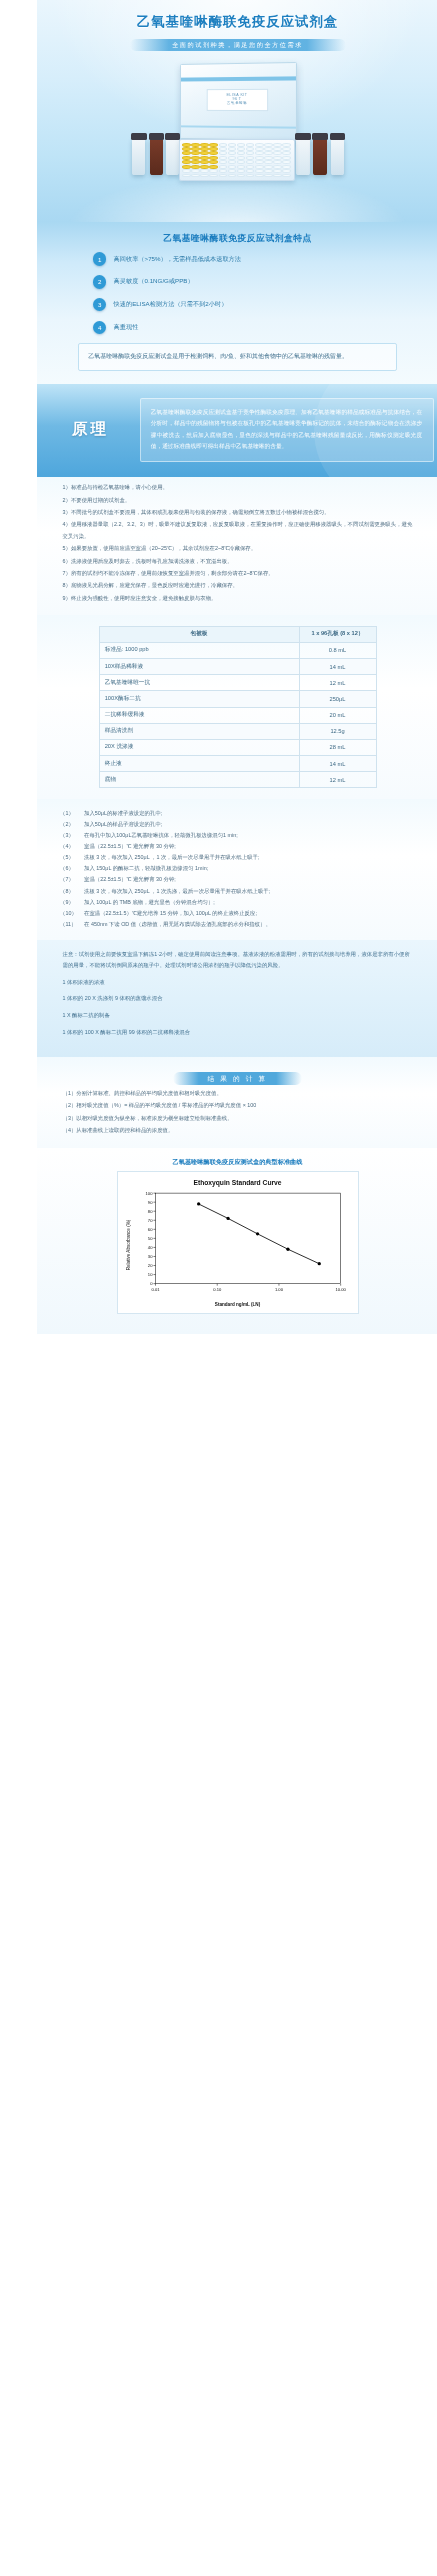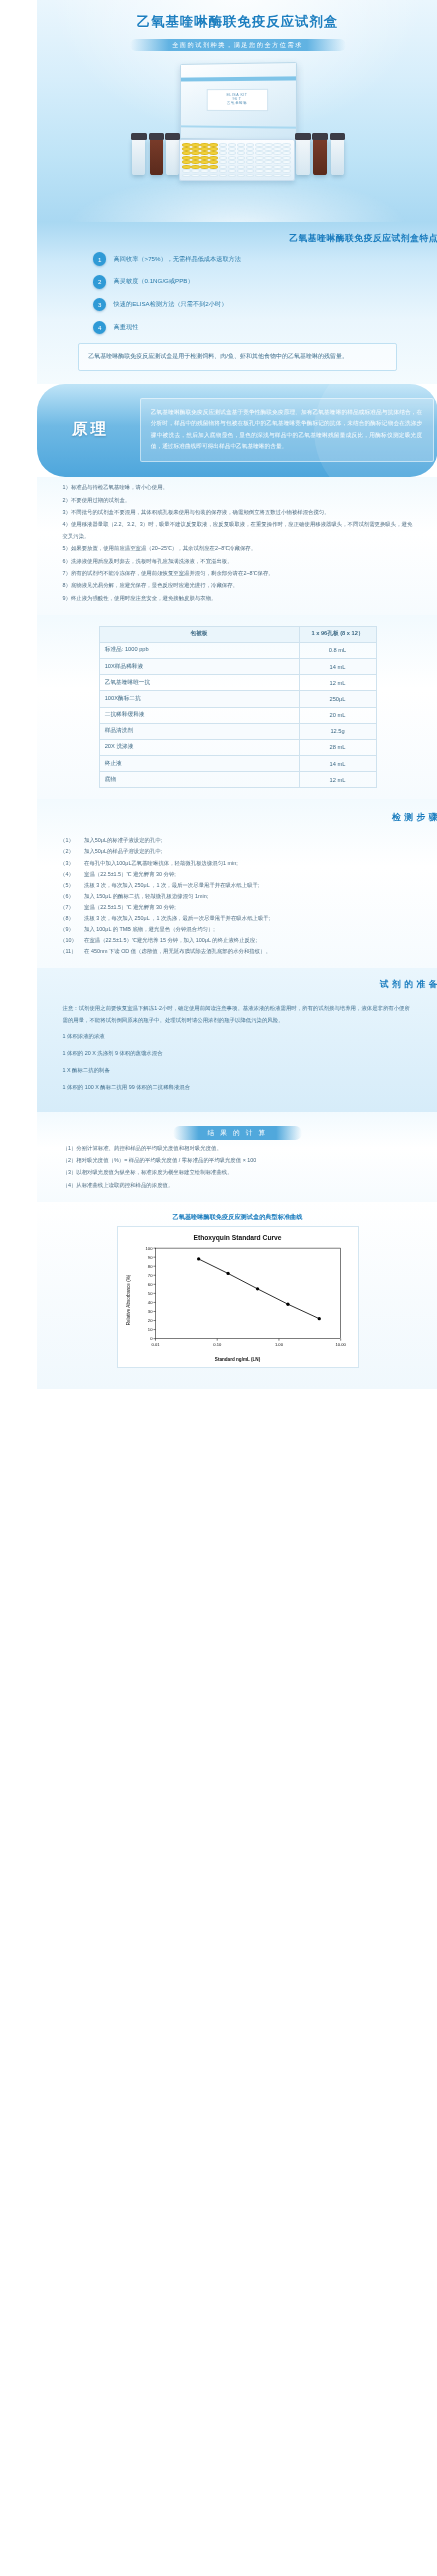--- a/index.html
+++ b/index.html
@@ -118,21 +118,21 @@
   .t1{ left:65px; } .t2{ left:75px; } .t3{ left:86px; }
   .t4{ left:96px; background:linear-gradient(180deg,#ffffff,#f6e3c6);}
   .t5{ left:106px; }
 
   
   .features{
     background: linear-gradient(180deg,#a9d8f2 0%, #cfeafa 25%, #eaf6fd 60%, #f4fbfe 100%);
     padding: 3.1px 0 13.4px;
   }
   .sec-title{
-    text-align:right;
+    text-align:center;
     font-size:8.8px;
     font-weight:bold;
     color:#1a7cbe;
     letter-spacing:0.5px;
     padding: 8.2px 0 7.2px;
   }
   .feat-list{ width:289px; margin:0 auto; }
   .feat-row{ display:flex; align-items:center; margin-bottom:9.3px; }
   .num{
     width:13.4px;height:13.4px;border-radius:50%;
@@ -153,21 +153,20 @@
     line-height:1.9;
     color:#3d6e8c;
   }
 
   
   .principle{
     position:relative;
     background: linear-gradient(180deg,#bfe4f7 0%, #6fb9e4 45%, #4ea6dc 100%);
     padding:13.4px 0 15.5px;
     overflow:hidden;
-    border-radius:28px;
   }
   .principle:after{
     content:""; position:absolute; right:-31px; top:-31px; width:155px;height:155px;
     border-radius:50%; background:rgba(255,255,255,.10);
   }
   .prin-inner{ display:flex; width:392px; margin:0 auto; align-items:stretch; position:relative;}
   .prin-badge{
     flex:0 0 98px;
     display:flex;align-items:center;justify-content:center;
     font-size:15.5px;font-weight:bold;color:#ffffff;letter-spacing:3.1px;
@@ -478,21 +477,20 @@
           <tr>
             <td class="name">底物</td>
             <td class="val">12 mL</td>
           </tr>
         </tbody>
       </table>
     </div>
   </section>
 
   <section class="light">
-    <div class="sec-title">检 测 步 骤</div>
     <div class="steps">
       <div class="step">
         <div class="idx">（1）</div>
         <div class="txt">加入50μL的标准子液设定的孔中;</div>
       </div>
       <div class="step">
         <div class="idx">（2）</div>
         <div class="txt">加入50μL的样品子溶设定的孔中;</div>
       </div>
       <div class="step">
@@ -528,21 +526,20 @@
         <div class="txt">在室温（22.5±1.5）℃避光培养 15 分钟，加入 100μL 的终止液终止反应;</div>
       </div>
       <div class="step">
         <div class="idx">（11）</div>
         <div class="txt">在 450nm 下读 OD 值（虑散值，用无延布膜试除去酒孔底部的水分和指纹）。</div>
       </div>
     </div>
   </section>
 
   <section class="prep">
-    <div class="sec-title">试 剂 的 准 备</div>
     <div class="prep-box">
       <p>注意：试剂使用之前要恢复室温下解冻1·2小时，确定使用前阅读注意事项。基液浓液的粉液需用时，所有的试剂接与培养用，液体是非所有小便所需的用量，不能将试剂倒回原来的瓶子中。处理试剂时请公用浓剂的瓶子以降低污染的风险。</p>
       <p>1 体积浓液的浓液</p>
       <p>1 体积的 20 X 洗涤剂 9 体积的蒸馏水混合</p>
       <p>1 X 酶标二抗的制备</p>
       <p>1 体积的 100 X 酶标二抗用 99 体积的二抗稀释液混合</p>
     </div>
   </section>
 
   <section class="light">

